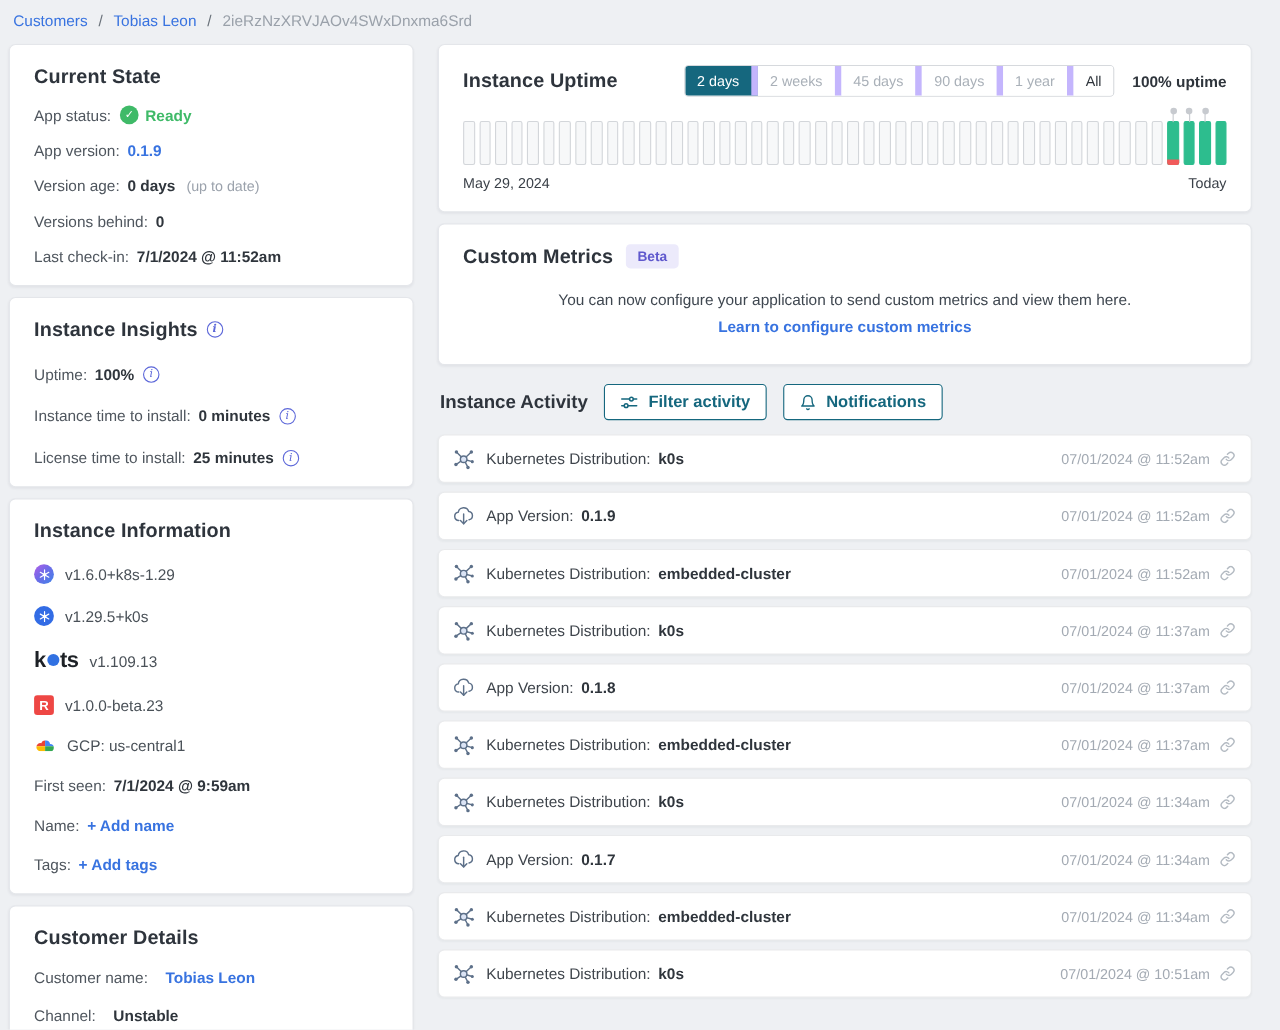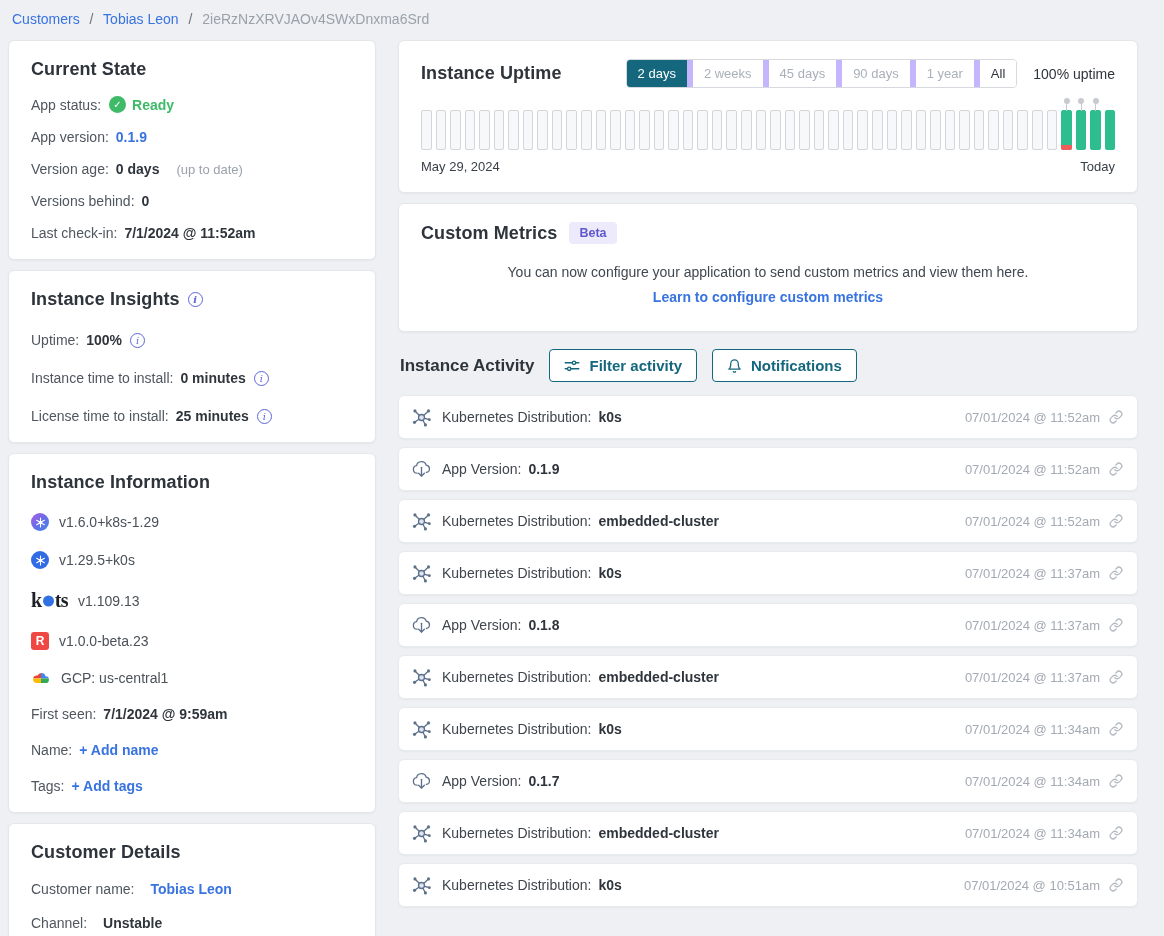--- a/index.html
+++ b/index.html
@@ -27,21 +27,21 @@
   .card-title { font-size:18px; font-weight:700; color:#2e343c; letter-spacing:.1px; }
 
   
   .info-row { display:flex; align-items:center; font-size:14px; color:#4f565e; }
   .cs .info-row { margin-top:16px; }
   .ins .info-row { margin-top:22px; }
   .inf .info-row { margin-top:20px; }
   .cd .info-row { margin-top:18px;gap:9px; }
   .val { font-weight:700; color:#2f353c; margin-left:7px; }
   .val-link { color:#3873e0; font-weight:600; margin-left:7px; text-decoration:none; cursor:pointer; }
-  .muted-note { color:#9ba2ac; font-size:13px; margin-left:17px; }
+  .muted-note { color:#9ba2ac; font-size:13px; margin-left:10px; }
   .green-text { color:#3fba68; font-weight:700; margin-left:6px; }
 
   .check-circle {
     width:17px; height:17px; border-radius:50%; background:#3fba68;
     display:inline-flex; align-items:center; justify-content:center;
     color:#fff; font-size:10px; font-weight:700; margin-left:8px; flex:none;
   }
   .info-icon {
     width:15px; height:15px; border:1.4px solid #5c67d9; border-radius:50%;
     color:#5c67d9; font-size:10px; font-family:"DejaVu Serif",serif; font-style:italic;
@@ -54,42 +54,42 @@
     width:18px; height:18px; border-radius:50%;
     display:inline-flex; align-items:center; justify-content:center; flex:none; margin-right:10px;
   }
   .ec-badge { background:linear-gradient(135deg,#b45fe8 0%,#6e6ae8 45%,#3f85e8 100%); }
   .k8s-badge { background:#326ce5; }
   .repl-badge {
     width:18px; height:18px; border-radius:3px; background:#ee4744; color:#fff;
     font-size:12px; font-weight:700; display:inline-flex; align-items:center; justify-content:center;
     flex:none; margin-right:10px;
   }
-  .kots-logo { font-weight:800; font-size:20px; color:#1d2126; letter-spacing:-.5px; margin-right:10px;font-family:Liberation Serif, serif; }
+  .kots-logo { font-weight:800; font-size:20px; color:#1d2126; letter-spacing:-.5px; margin-right:10px; }
   .kots-o {
     display:inline-block; width:11px; height:11px; border-radius:50%;
     background:#3171e2; margin:0 1px; transform:translateY(-.5px);
   }
   .plain-val { color:#4a5158; }
   .gcp-icon { margin-right:10px; flex:none; display:inline-flex; }
 
   
   .uptime-head { display:flex; align-items:center; }
   .range-group {
     display:flex; margin-left:auto; border:1px solid #d6d9dd; border-radius:4px;
     overflow:hidden; background:#fff; flex:none;
   }
   .range-btn {
     padding:6px 11px; font-size:13px; font-family:inherit; color:#a9b0b8;
     background:#fff; border:none; border-right:6px solid #c4b5fd; cursor:pointer; white-space:nowrap;
   }
   .range-btn:last-child { border-right:none; }
   .range-btn.all { color:#2f353c; }
   .range-btn.selected { background:#15677e; color:#fff; }
-  .uptime-pct { font-size:14px; font-weight:400; color:#2f353c; margin-left:16px; flex:none; }
+  .uptime-pct { font-size:14px; font-weight:700; color:#2f353c; margin-left:16px; flex:none; }
 
   .uptime-chart { display:flex; gap:4px; align-items:stretch; height:40px; margin-top:22px; }
   .bar {
     flex:1; background:#f7f8f9; border:1px solid #d3d6da; border-radius:2px;
     position:relative; cursor:pointer;
   }
   .bar.green { background:#2dbd8e; border-color:#2dbd8e; }
   .bar.red-bottom::after {
     content:""; position:absolute; left:-1px; right:-1px; bottom:-1px; height:5px;
     background:#f15b5b; border-radius:0 0 2px 2px;

